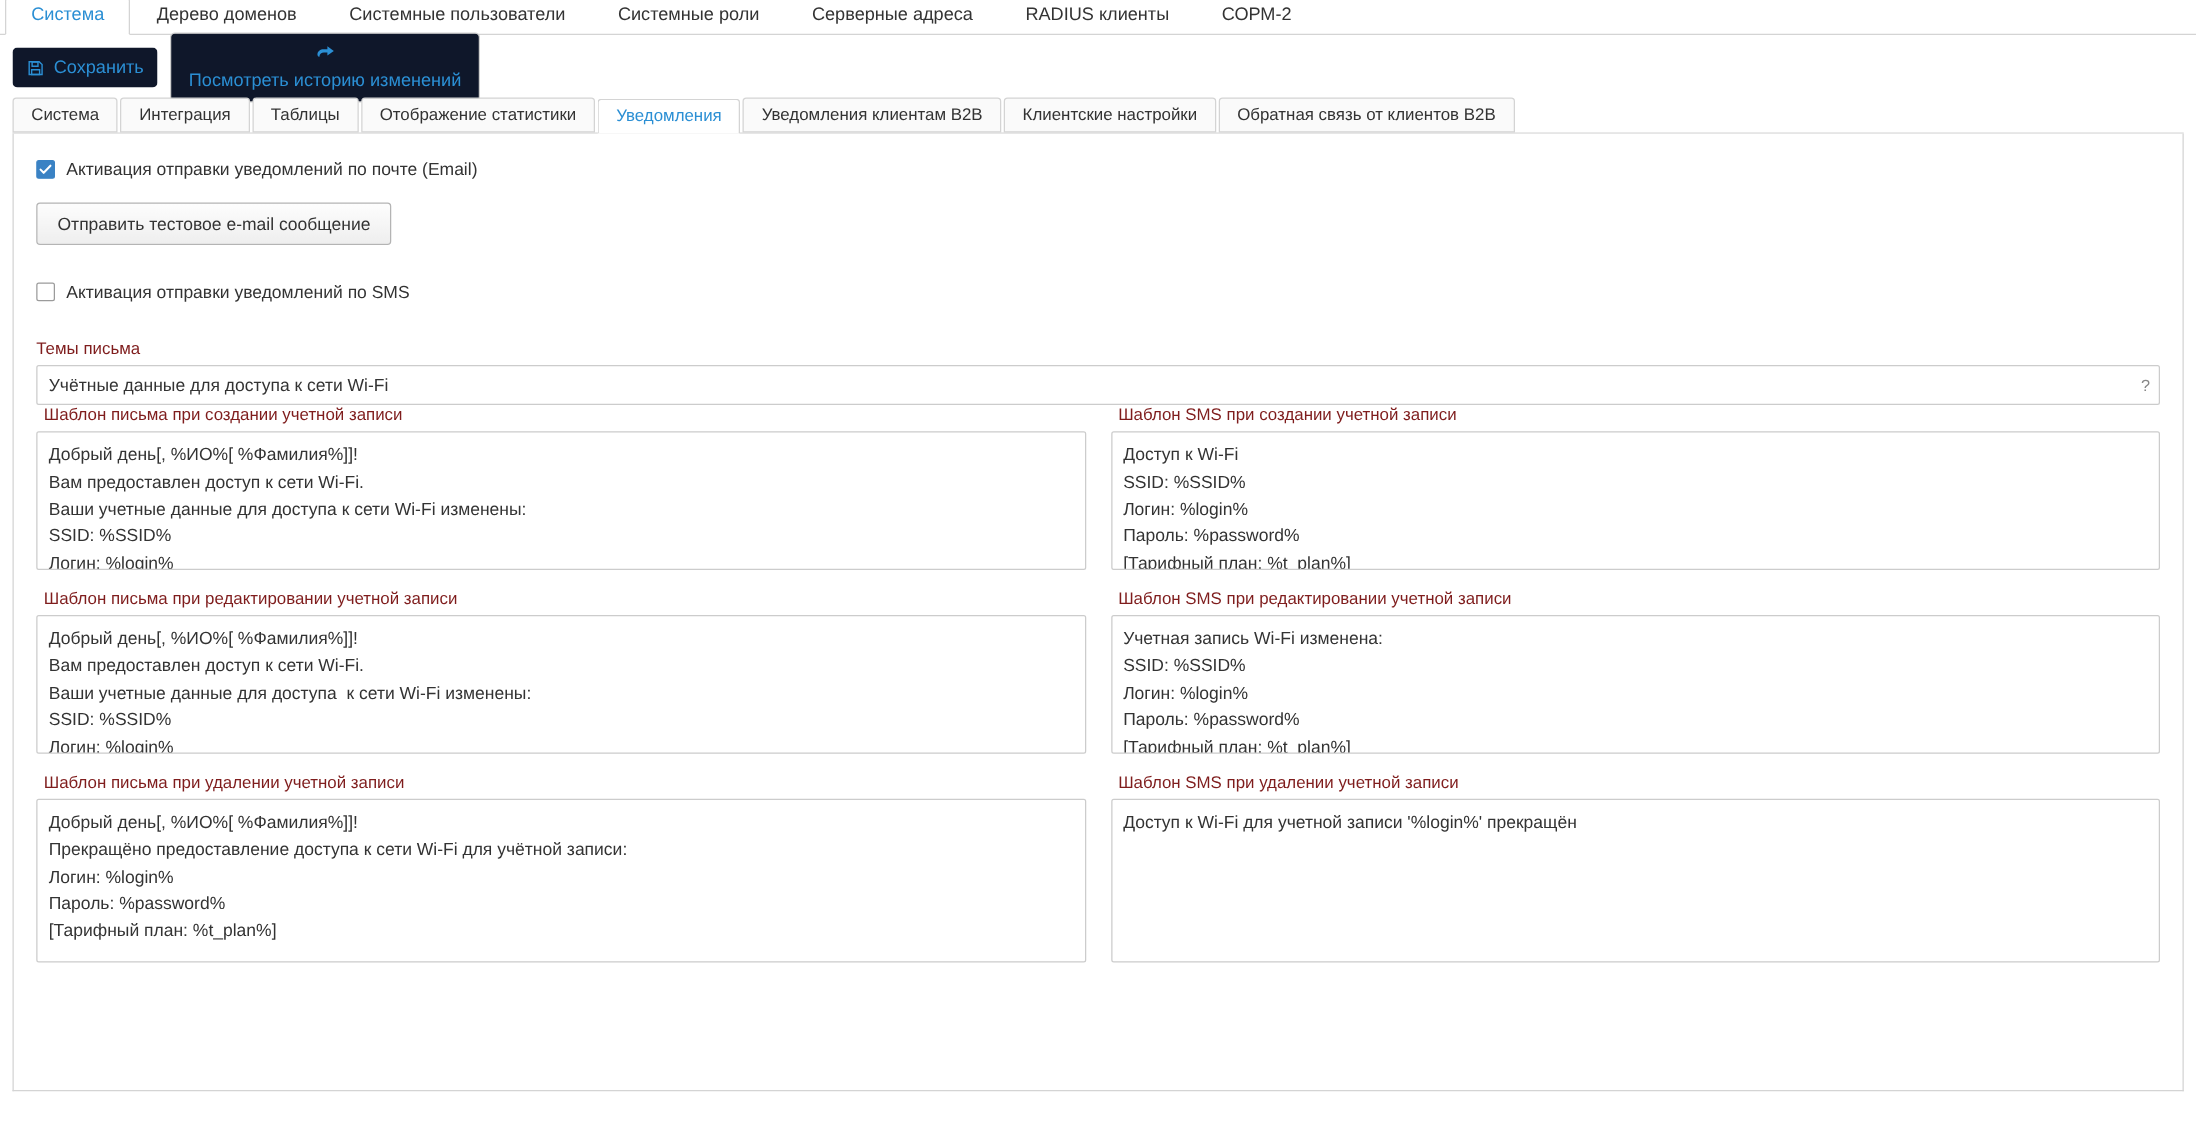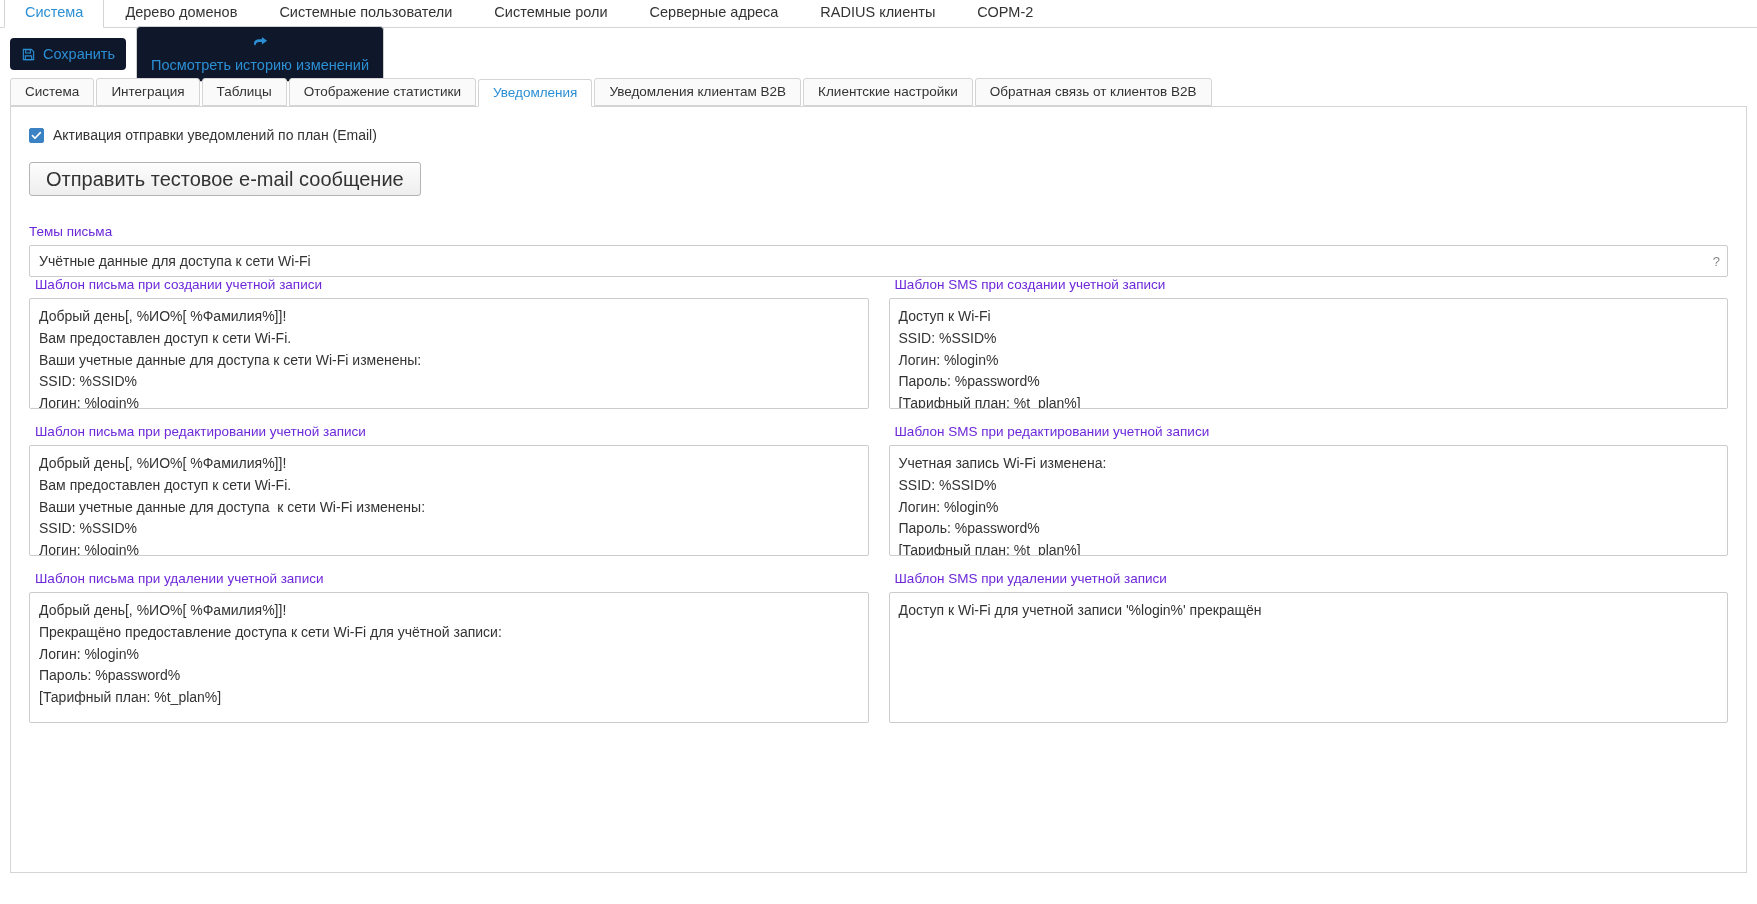--- a/index.html
+++ b/index.html
@@ -135,29 +135,29 @@
   .cbox svg { display: none; }
   .checklabel { font-size: 14px; color: #333333; }
 
   .testbtn {
     margin: 17px 0 0 6px;
     display: inline-block;
     background: linear-gradient(#fdfdfd, #eeeeee);
     border: 1px solid #b4b4b4;
     border-radius: 3px;
     padding: 8px 16px;
-    font-size: 20px;
+    font-size: 14px;
     color: #333333;
     cursor: pointer;
     line-height: 16px;
   }
 
   .field-label {
     font-size: 13.5px;
-    color: #6d28d9;
+    color: #7f1d1d;
     margin: 0 0 6px 6px;
   }
   .section-gap { margin-top: 28px; }
 
   .subject-wrap {
     position: relative;
     margin: 0 6px;
   }
   .subject-input {
     width: 100%;
@@ -254,27 +254,33 @@
 </div>
 
 <div class="panel">
 
   <div class="checkrow">
     <span class="cbox checked">
       <svg viewBox="0 0 12 12" width="11" height="11">
           <path d="M1.6 6.2l2.7 2.8 5.9-6.2" fill="none" stroke="#ffffff" stroke-width="1.8" stroke-linecap="round" stroke-linejoin="round"></path>
         </svg>
     </span>
-    <span class="checklabel">Активация отправки уведомлений по план (Email)</span>
+    <span class="checklabel">Активация отправки уведомлений по почте (Email)</span>
   </div>
 
   <div class="testbtn">
     <span>Отправить тестовое e-mail сообщение</span>
   </div>
 
+  <div class="checkrow second">
+    <span class="cbox">
+      
+    </span>
+    <span class="checklabel">Активация отправки уведомлений по SMS</span>
+  </div>
 
   <div class="section-gap">
     <div class="field-label">Темы письма</div>
     <div class="subject-wrap">
       <input class="subject-input" type="text" value="Учётные данные для доступа к сети Wi-Fi" placeholder="Темы письма" style="">
       <span class="help-q">?</span>
     </div>
   </div>
 
   

